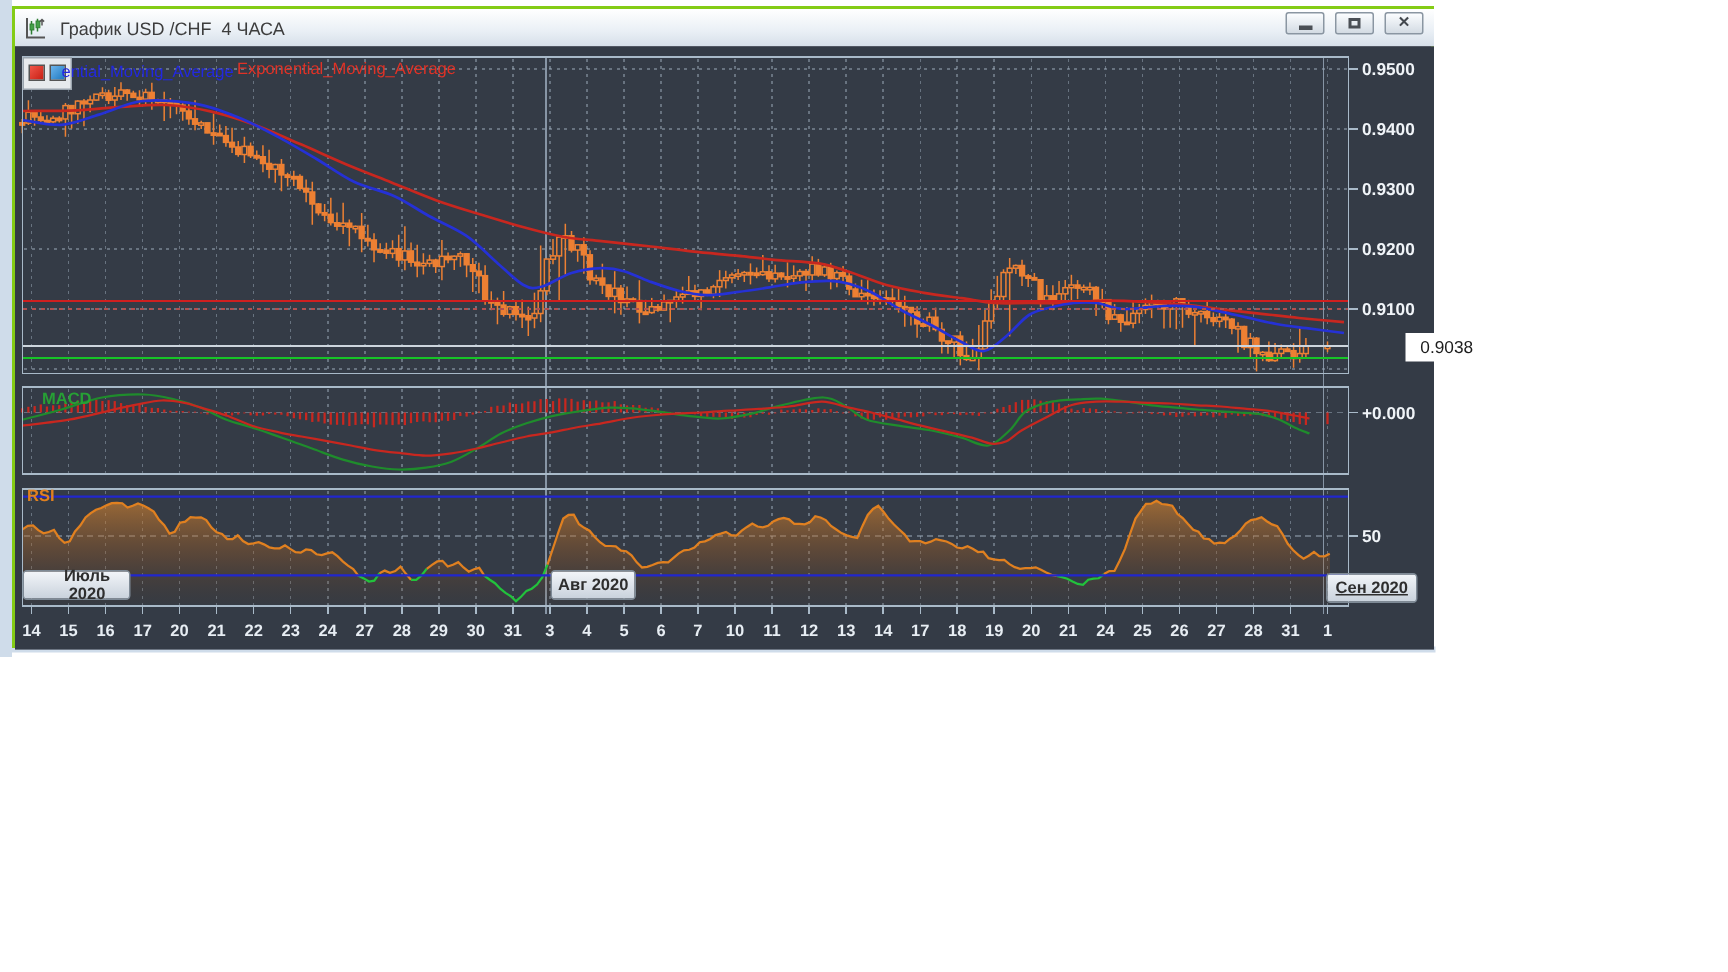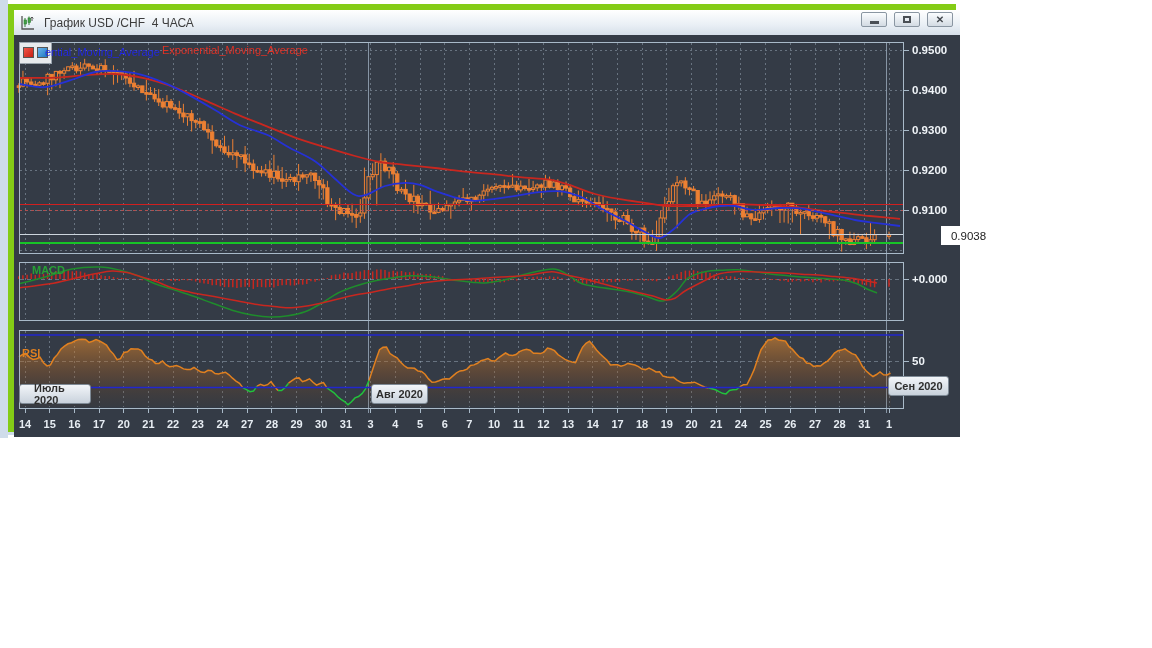--- a/index.html
+++ b/index.html
@@ -1,21 +1,21 @@
 <!DOCTYPE html>
 <html><head>
 <meta charset="utf-8">
 <style>
   html,body{margin:0;padding:0;background:#fff;width:1152px;height:648px;overflow:hidden;
             font-family:"Liberation Sans",sans-serif;}
   .page{position:relative;width:1152px;height:648px;background:#fff;}
   .left-strip{position:absolute;left:0;top:0;width:8px;height:438px;background:#cfdcea;}
   .bottom-strip{position:absolute;left:8px;top:431px;width:949px;height:4px;background:#cfdcea;}
-  .window{position:absolute;left:8px;top:4px;width:948px;height:428px;border:6px solid #84cc16;
-          background:#343b46;box-sizing:border-box;}
+  .window{position:absolute;left:8px;top:4px;width:948px;height:428px;border:2px solid #84cc16;
+          background:#343b46;box-sizing:border-box;text-align:center;}
   .titlebar{position:absolute;left:0;top:0;width:946px;height:25px;
             background:linear-gradient(#ffffff,#e9eff5 60%,#d6dfe9);display:flex;align-items:center;}
   .app-icon{width:16px;height:16px;margin-left:6px;display:inline-block;}
   .wtitle{margin-left:8px;font-size:12px;color:#3d3d3d;white-space:pre;}
   .winbtns{position:absolute;right:7px;top:2px;display:flex;gap:7px;}
   .wbtn{width:26px;height:15px;border:1px solid #8a96a2;border-radius:2px;
         background:linear-gradient(#fbfdff,#d3dbe3);display:flex;align-items:center;justify-content:center;
         cursor:default;box-sizing:border-box;}
   .glyph-min{width:9px;height:3px;background:#4a4f55;margin-top:6px;}
   .glyph-restore{width:8px;height:7px;border:2px solid #4a4f55;box-sizing:border-box;}
@@ -24,21 +24,21 @@
   #chart{position:absolute;left:0;top:0;}
   .legendbox{position:absolute;left:5px;top:7px;width:33px;height:22px;background:#e7eaed;
              border:1px solid #9aa4ae;box-sizing:border-box;}
   .sw{position:absolute;top:4px;width:11px;height:11px;border:1px solid #555;box-sizing:border-box;}
   .sw.red{left:3px;background:linear-gradient(135deg,#f0564a,#c81e12);}
   .sw.blue{left:17px;background:linear-gradient(135deg,#6cb4ec,#1d78c0);}
   .legend-blue{position:absolute;left:31px;top:11px;font-size:11px;color:#2228e0;white-space:pre;}
   .legend-red{position:absolute;left:148px;top:9px;font-size:11px;color:#e03226;white-space:pre;}
   .plabel{position:absolute;font-size:11px;font-weight:700;}
   .macd-label{left:18px;top:229px;color:#27a035;}
-  .rsi-label{left:8px;top:312px;color:#e08020;}
+  .rsi-label{left:8px;top:294px;color:#e08020;}
   .month-btn{position:absolute;height:20px;background:linear-gradient(#f2f5f9,#c9d2dc);
              border:1px solid #7e8a96;border-radius:3px;font-size:11px;font-weight:700;color:#2e2e2e;
              display:flex;align-items:center;justify-content:center;box-sizing:border-box;}
   .cur-price{position:absolute;left:891px;top:191px;width:55px;height:19px;background:#ffffff;
              font-size:11.5px;font-weight:400;color:#1c1c1c;display:flex;align-items:center;justify-content:center;margin-left:36px;}
 </style>
 </head>
 <body>
 
 <div class="page">
@@ -965,18 +965,18 @@
         <span class="sw blue"></span>
       </div>
       <span class="legend-blue">ential_Moving_Average</span>
       <span class="legend-red">Exponential_Moving_Average</span>
 
       <span class="plabel macd-label">MACD</span>
       <span class="plabel rsi-label">RSI</span>
 
       <div class="month-btn" style="left:5px;top:349px;width:72px;padding-left:14px;">Июль 2020</div>
       <div class="month-btn" style="left:357px;top:349px;width:57px;">Авг 2020</div>
-      <div class="month-btn" style="left:874px;top:341px;width:61px;">Сен 2020</div>
+      <div class="month-btn" style="left:874px;top:351px;width:61px;text-decoration:underline;">Сен 2020</div>
 
       <div class="cur-price">0.9038</div>
     </div>
   </div>
 </div>
 
 </body></html>

